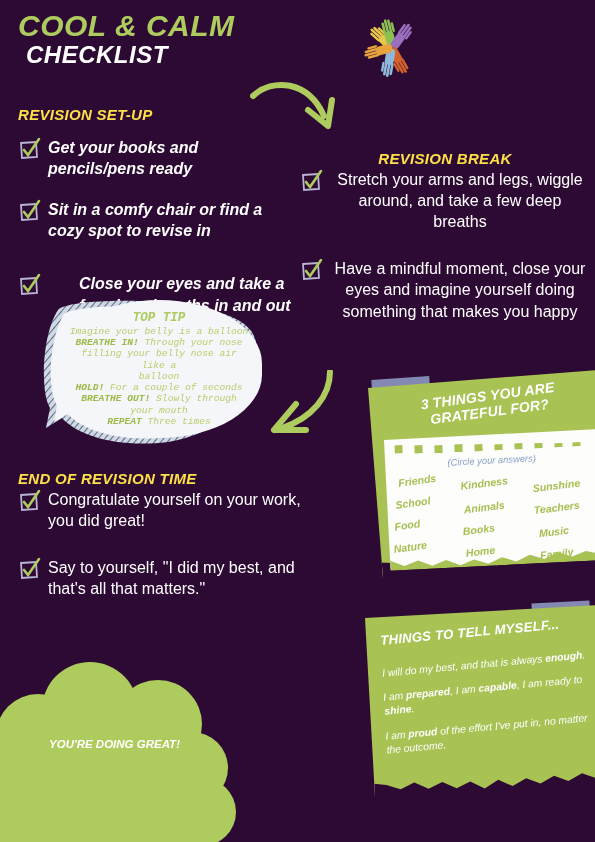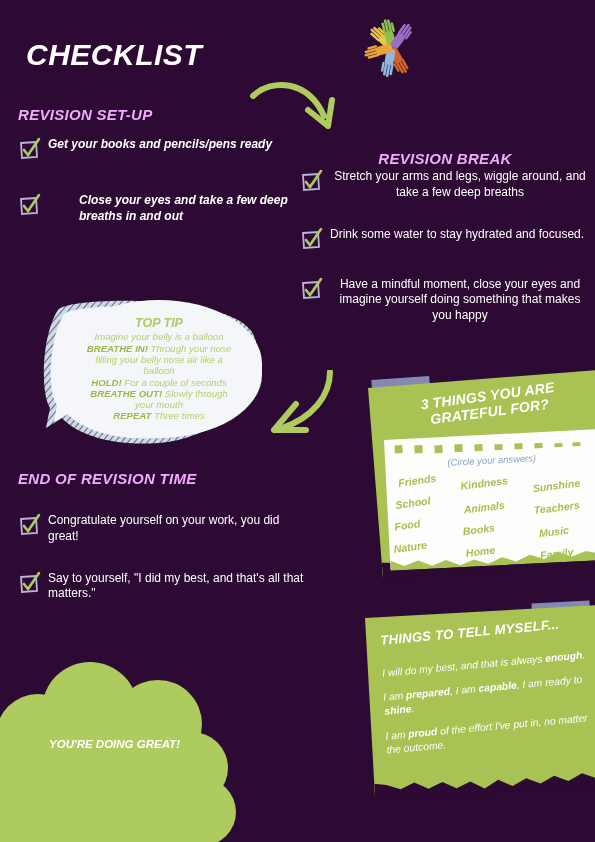--- a/index.html
+++ b/index.html
@@ -13,56 +13,55 @@
   }
   .abs { position:absolute; }
 
   
   #header-title { left:18px; top:10px; width:320px; }
   #title-line1 {
     font-size:30px; font-weight:bold; font-style:italic;
     color:#aecb5e; letter-spacing:0.5px; line-height:1.05;
   }
   #title-line2 {
-    font-size:30px; font-weight:bold; font-style:italic;
+    font-size:24px; font-weight:bold; font-style:italic;
     color:#ffffff; letter-spacing:0.5px; line-height:1.1;
     margin-left:8px;
-    margin-top:28px;
   }
 
   
   #logo { left:352px; top:8px; width:238px; height:80px; }
   #logo-hands { position:absolute; left:0; top:4px; width:80px; height:72px; }
   #logo-wordmark { position:absolute; left:82px; top:2px; width:156px; }
   #logo-fifth {
     font-size:44px; font-weight:bold; font-style:italic; color:#fff;
     line-height:0.95; letter-spacing:-1px;
   }
   #logo-movement {
     font-size:10.5px; font-weight:bold; color:#fff;
     letter-spacing:5.5px; text-align:right; padding-right:4px; margin-top:2px;
   }
 
   
   .section-heading {
     font-size:15px; font-weight:bold; font-style:italic;
-    color:#f0abfc; letter-spacing:0.3px;
+    color:#fde047; letter-spacing:0.3px;
   }
 
   
   .check-list { display:flex; flex-direction:column; }
   .check-item { display:flex; align-items:flex-start; margin-bottom:10px; }
   .cbox { flex:0 0 auto; width:22px; height:22px; position:relative; margin-right:8px; margin-top:4px; }
   .cbox svg { position:absolute; left:0; top:0; overflow:visible; }
-  .check-text { font-size:12px; line-height:1.32; color:#fff; padding-top:2px; }
+  .check-text { font-size:16px; line-height:1.32; color:#fff; padding-top:2px; }
   .italic .check-text { font-style:italic; font-weight:bold; }
   .plain .check-text { font-weight:normal; }
 
   
-  #top-tip { left:28px; top:296px; width:240px; height:158px; }
+  #top-tip { left:28px; top:296px; width:240px; height:158px;font-family:Liberation Mono, monospace; }
   #top-tip-bubble {
     position:absolute; left:28px; top:4px; width:206px; height:138px;
     background:#f4f6f9; border-radius:50%/46%;
     display:flex; flex-direction:column; align-items:center;
     justify-content:center; padding:6px 12px;
   }
   #top-tip-hatch { position:absolute; left:0; top:0; }
   .tip-title {
     font-size:12.5px; font-weight:bold; font-style:italic;
     color:#aecb5e; margin-bottom:1px;
@@ -143,20 +142,21 @@
   .affirm-line {
     font-size:10.3px; font-style:italic; color:#fff;
     line-height:1.38; margin-bottom:10px; transform:rotate(-2deg);
   }
   .affirm-line b { font-weight:bold; }
 </style>
 </head>
 <body>
 
 <div class="abs" id="header-title">
+  <div id="title-line1">COOL &amp; CALM</div>
   <div id="title-line2">CHECKLIST</div>
 </div>
 
 <div class="abs" id="logo">
   <div id="logo-hands">
     <svg viewBox="0 0 80 72" width="80" height="72">
       <g>
 
         <g transform="translate(40,36) rotate(-48) translate(-6,-30)">
           <rect x="2" y="14" width="9" height="16" rx="3.5" fill="#e8c84a"></rect>
@@ -221,20 +221,29 @@
   <div class="section-heading">REVISION SET-UP</div>
   <div class="check-list italic" style="margin-top:12px;">
     <div class="check-item">
       <span class="cbox">
         <svg width="22" height="22" viewBox="0 0 22 22">
           <path d="M3 4 L18 3 L19 18 L4 19 Z" fill="none" stroke="#b9b4d8" stroke-width="1.8"></path>
           <path d="M6 11 L10 16 L21 0" fill="none" stroke="#aecb5e" stroke-width="2.6" stroke-linecap="round"></path>
         </svg>
       </span>
       <span class="check-text">Get your books and pencils/pens ready</span>
+    </div>
+    <div class="check-item" style="margin-top:8px;">
+      <span class="cbox">
+        <svg width="22" height="22" viewBox="0 0 22 22">
+          <path d="M3 4 L18 3 L19 18 L4 19 Z" fill="none" stroke="#b9b4d8" stroke-width="1.8"></path>
+          <path d="M6 11 L10 16 L21 0" fill="none" stroke="#aecb5e" stroke-width="2.6" stroke-linecap="round"></path>
+        </svg>
+      </span>
+      <span class="check-text">Sit in a comfy chair or find a cozy spot to revise in</span>
     </div>
     <div class="check-item" style="margin-top:20px;gap:31px;">
       <span class="cbox">
         <svg width="22" height="22" viewBox="0 0 22 22">
           <path d="M3 4 L18 3 L19 18 L4 19 Z" fill="none" stroke="#b9b4d8" stroke-width="1.8"></path>
           <path d="M6 11 L10 16 L21 0" fill="none" stroke="#aecb5e" stroke-width="2.6" stroke-linecap="round"></path>
         </svg>
       </span>
       <span class="check-text">Close your eyes and take a few deep breaths in and out</span>
     </div>
@@ -267,21 +276,21 @@
 
 <div class="abs" id="arrow-2">
   <svg width="90" height="88" viewBox="0 0 90 88">
     <path d="M62 2 C62 26 44 48 14 58" stroke="#aecb5e" stroke-width="6" fill="none" stroke-linecap="round"></path>
     <path d="M6 60 L28 34 M6 60 L38 60" stroke="#aecb5e" stroke-width="6" fill="none" stroke-linecap="round"></path>
   </svg>
 </div>
 
 <div class="abs" style="left:18px; top:470px; width:290px;">
   <div class="section-heading">END OF REVISION TIME</div>
-  <div class="check-list plain" style="margin-top:24px;">
+  <div class="check-list plain" style="margin-top:0;">
     <div class="check-item">
       <span class="cbox">
         <svg width="22" height="22" viewBox="0 0 22 22">
           <path d="M3 4 L18 3 L19 18 L4 19 Z" fill="none" stroke="#b9b4d8" stroke-width="1.8"></path>
           <path d="M6 11 L10 16 L21 0" fill="none" stroke="#aecb5e" stroke-width="2.6" stroke-linecap="round"></path>
         </svg>
       </span>
       <span class="check-text">Congratulate yourself on your work, you did great!</span>
     </div>
     <div class="check-item" style="margin-top:14px;">
@@ -316,29 +325,20 @@
   <div class="section-heading">REVISION BREAK</div>
   <div class="check-list plain" style="margin-top:0;">
     <div class="check-item">
       <span class="cbox">
         <svg width="22" height="22" viewBox="0 0 22 22">
           <path d="M3 4 L18 3 L19 18 L4 19 Z" fill="none" stroke="#b9b4d8" stroke-width="1.8"></path>
           <path d="M6 11 L10 16 L21 0" fill="none" stroke="#aecb5e" stroke-width="2.6" stroke-linecap="round"></path>
         </svg>
       </span>
       <span class="check-text">Stretch your arms and legs, wiggle around, and take a few deep breaths</span>
-    </div>
-    <div class="check-item" style="margin-top:14px;">
-      <span class="cbox">
-        <svg width="22" height="22" viewBox="0 0 22 22">
-          <path d="M3 4 L18 3 L19 18 L4 19 Z" fill="none" stroke="#b9b4d8" stroke-width="1.8"></path>
-          <path d="M6 11 L10 16 L21 0" fill="none" stroke="#aecb5e" stroke-width="2.6" stroke-linecap="round"></path>
-        </svg>
-      </span>
-      <span class="check-text">Drink some water to stay hydrated and focused.</span>
     </div>
     <div class="check-item" style="margin-top:14px;">
       <span class="cbox">
         <svg width="22" height="22" viewBox="0 0 22 22">
           <path d="M3 4 L18 3 L19 18 L4 19 Z" fill="none" stroke="#b9b4d8" stroke-width="1.8"></path>
           <path d="M6 11 L10 16 L21 0" fill="none" stroke="#aecb5e" stroke-width="2.6" stroke-linecap="round"></path>
         </svg>
       </span>
       <span class="check-text">Have a mindful moment, close your eyes and imagine yourself doing something that makes you happy</span>
     </div>

